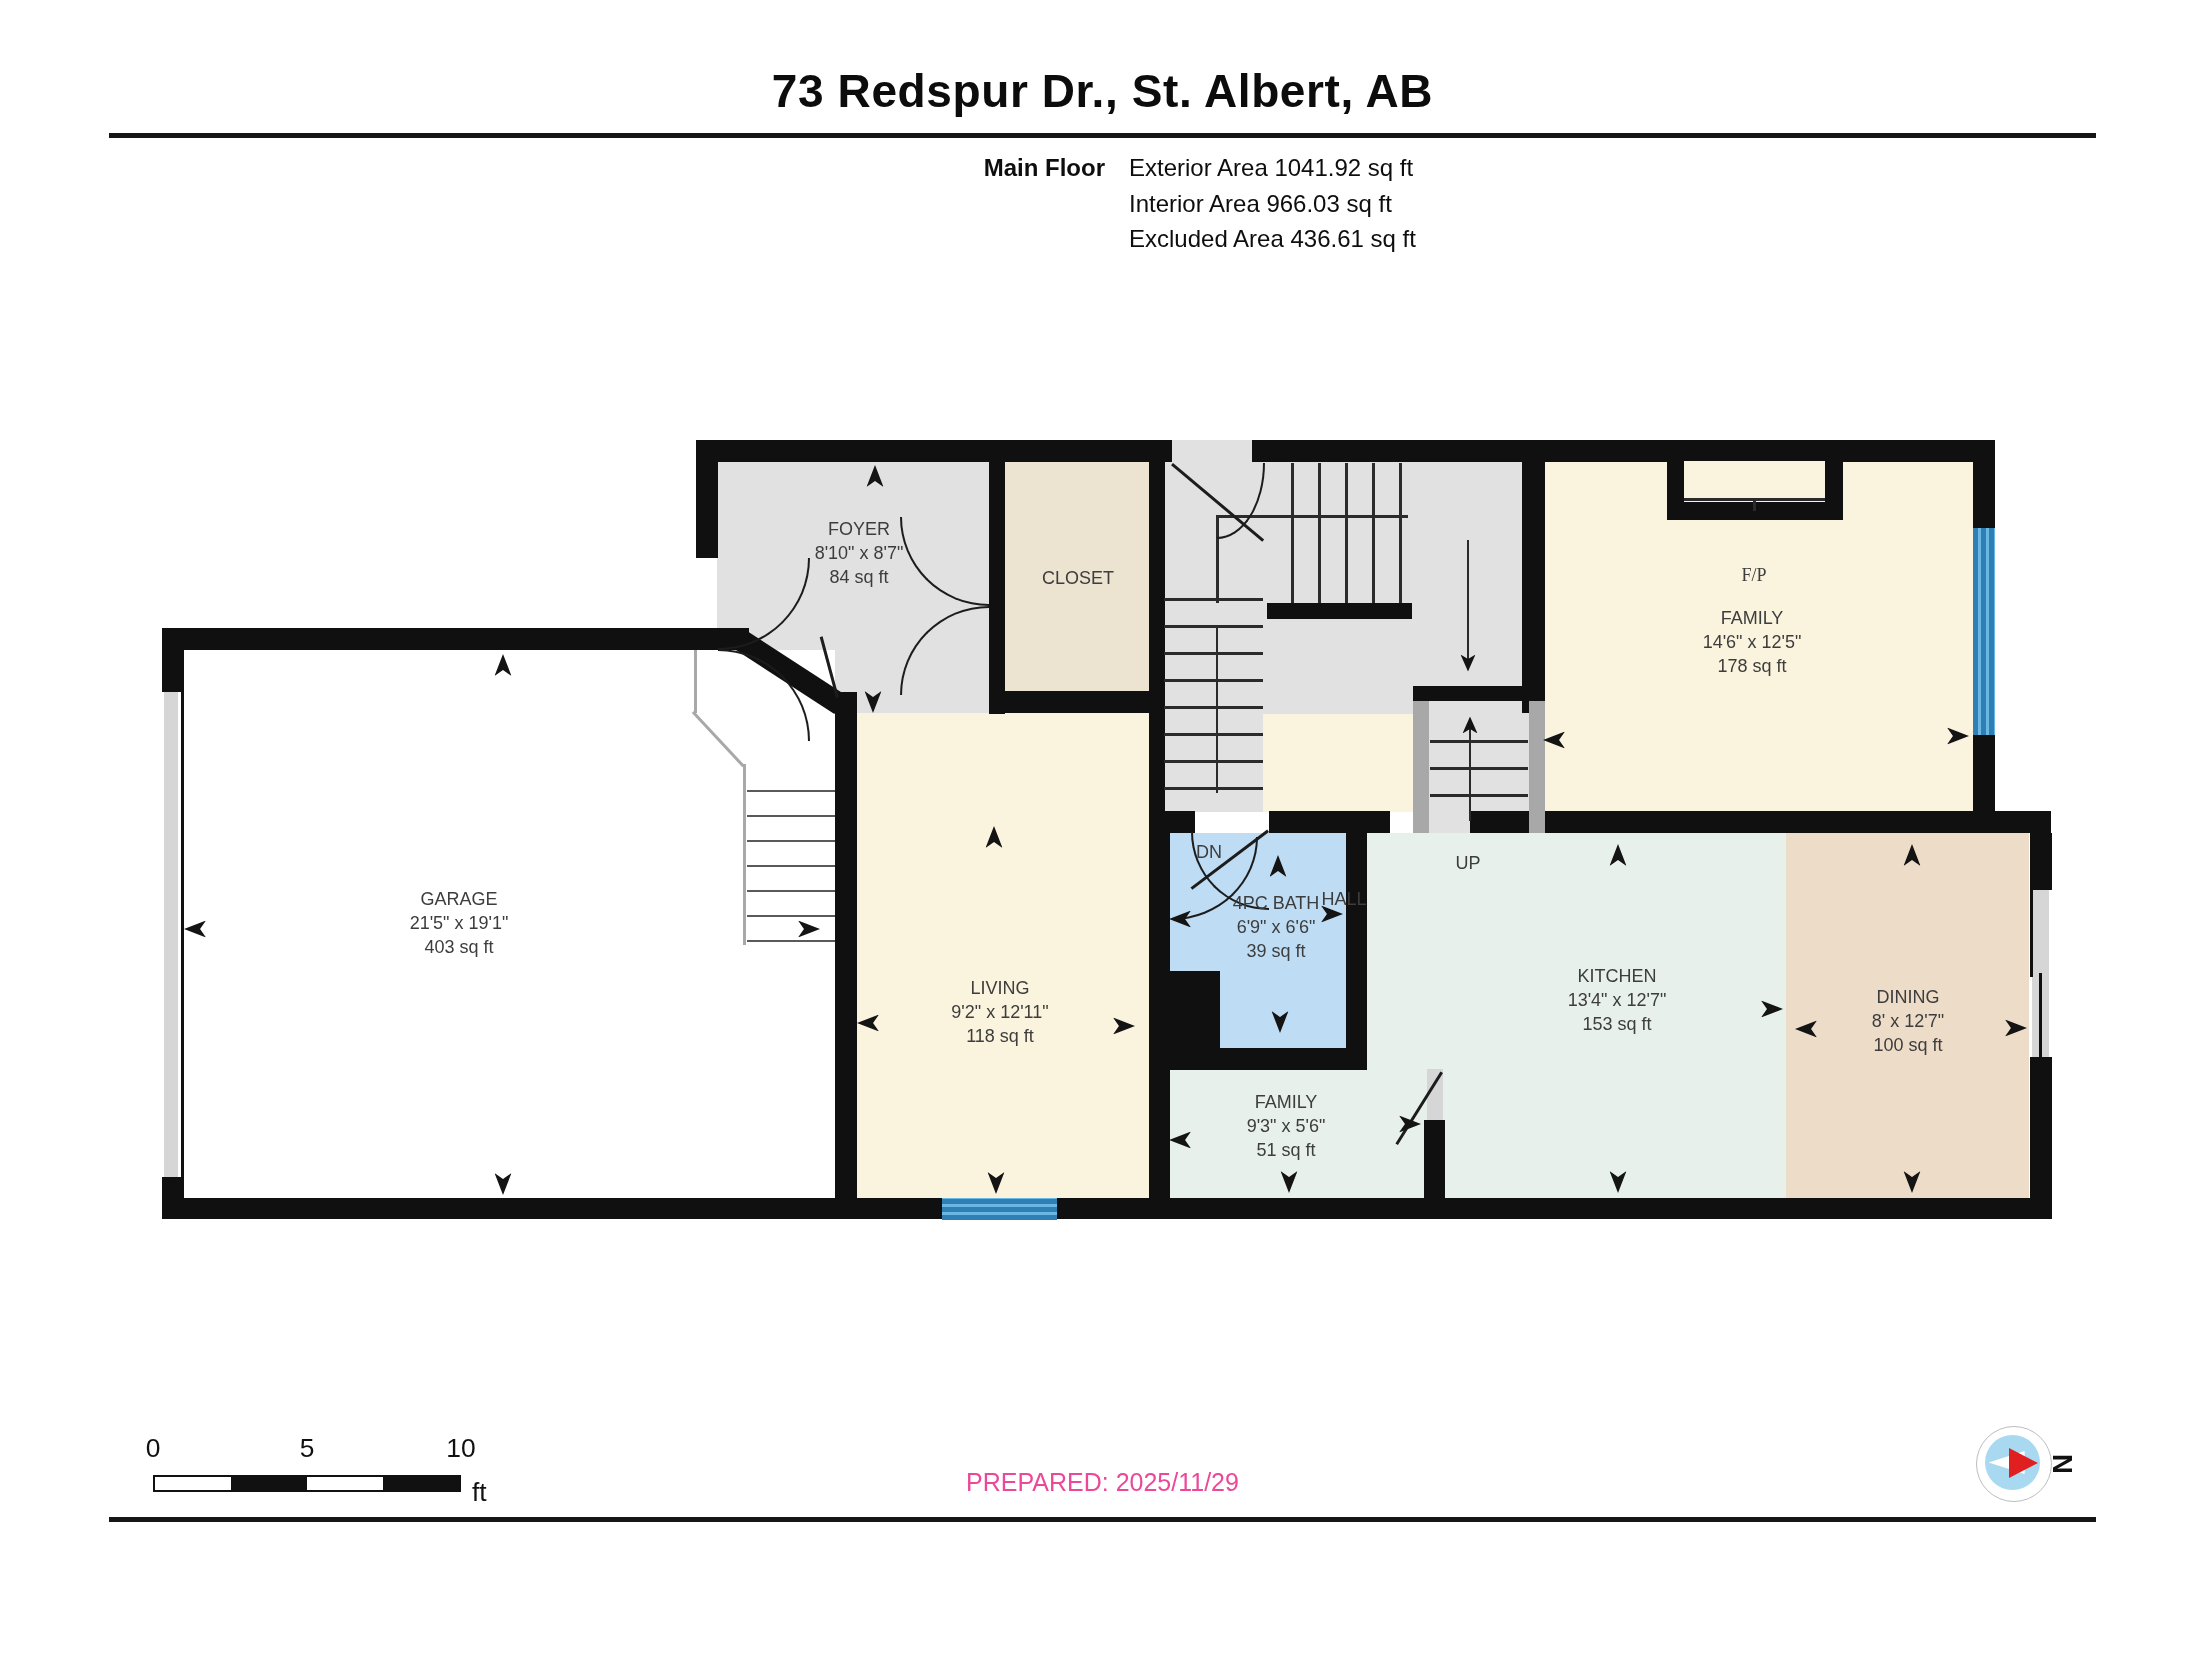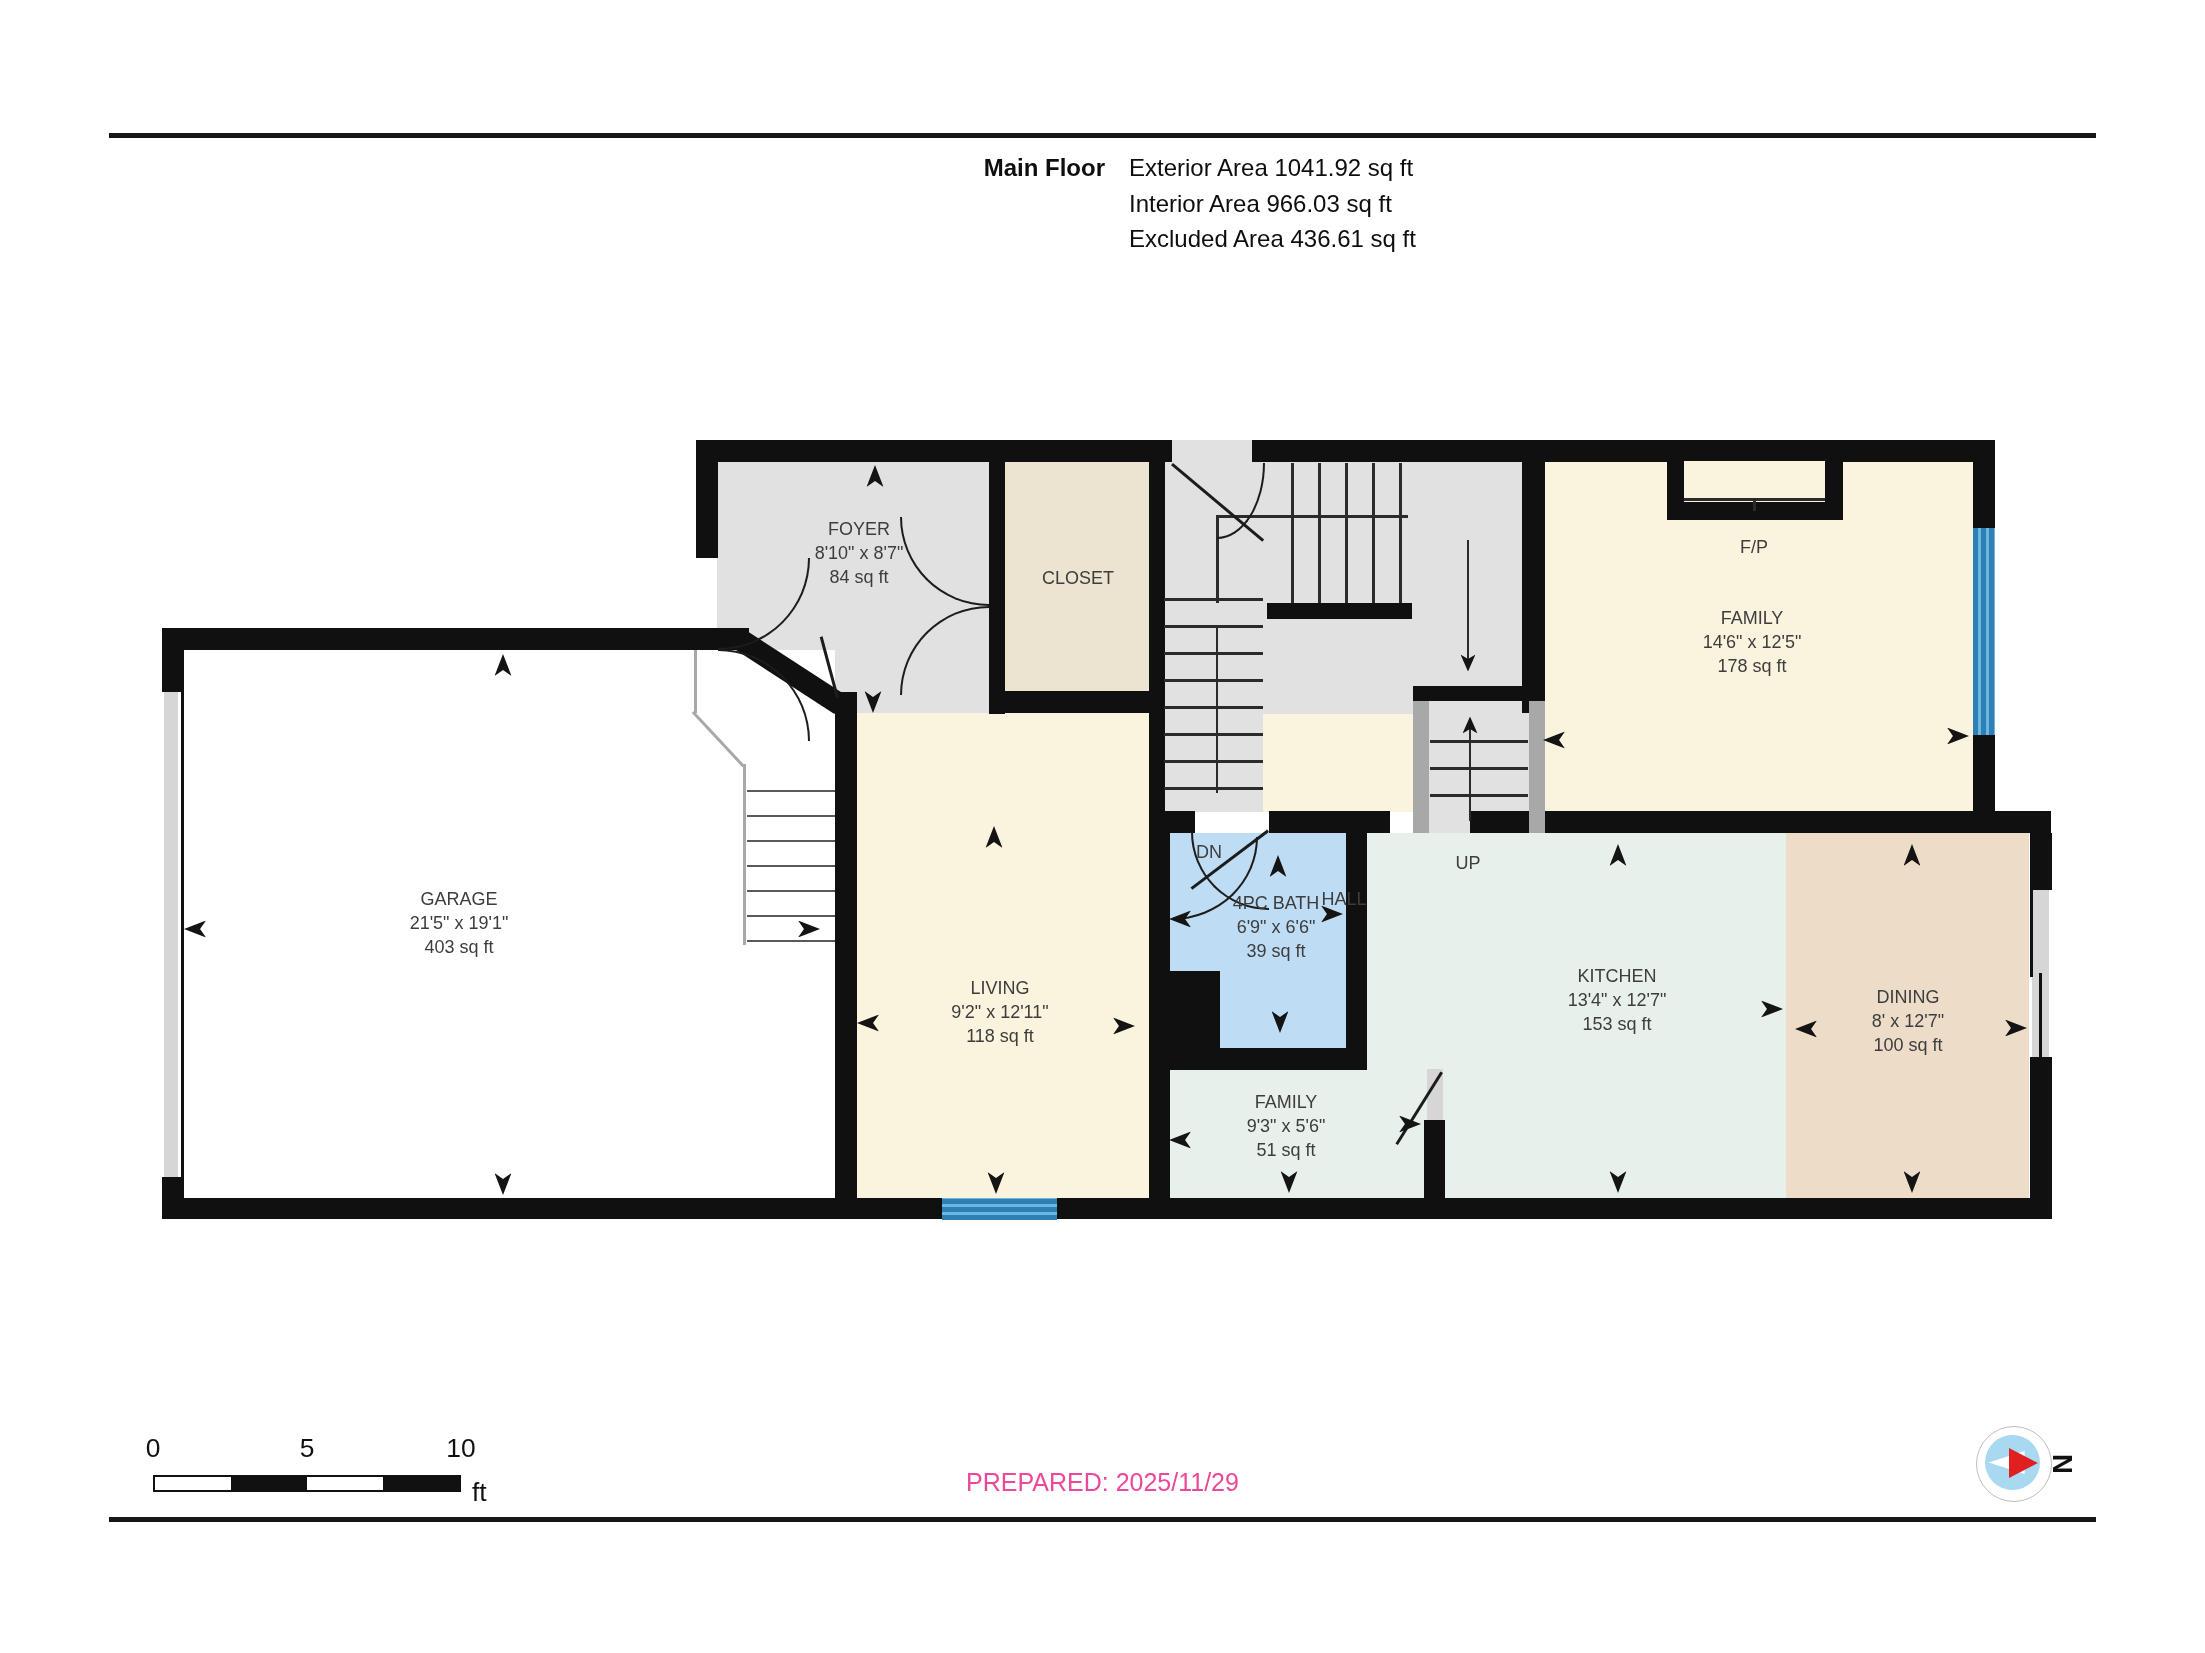--- a/index.html
+++ b/index.html
@@ -39,20 +39,21 @@
   .info{position:absolute;font-size:24px;color:#0e0e0e;}
   .foot{position:absolute;left:0;width:100%;text-align:center;font-size:25px;color:#ec4899;}
   .tick{position:absolute;transform:translateX(-50%);font-size:26.4px;color:#111;}
   .win{position:absolute;}
 </style>
 </head>
 <body>
 
 <div class="page">
 
+  <div class="title">73 Redspur Dr., St. Albert, AB</div>
   <div class="rule" style="top:133px;"></div>
   <div class="info" style="left:873px;top:154px;width:232px;text-align:right;font-weight:bold;">Main Floor</div>
   <div class="info" style="left:1129px;top:154px;">Exterior Area 1041.92 sq ft</div>
   <div class="info" style="left:1129px;top:190px;">Interior Area 966.03 sq ft</div>
   <div class="info" style="left:1129px;top:225px;">Excluded Area 436.61 sq ft</div>
 
   <div class="abs" style="left:0;top:0;width:2205px;height:1654px;">
 
     <div class="fill" style="left:856px;top:461px;width:1118px;height:351px;background:#faf3dd;"></div>
     <div class="fill" style="left:717px;top:461px;width:272px;height:253px;background:#e1e1e1;"></div>
@@ -209,21 +210,21 @@
       <span style="display:block">100 sq ft</span>
     </div>
     <div class="rl" style="left:1752px;top:606px;">
       <span style="display:block">FAMILY</span>
       <span style="display:block">14'6" x 12'5"</span>
       <span style="display:block">178 sq ft</span>
     </div>
     <div class="rl" style="left:1344px;top:887px;">HALL</div>
     <div class="rl" style="left:1468px;top:851px;">UP</div>
     <div class="rl" style="left:1209px;top:840px;">DN</div>
-    <div class="rl" style="left:1754px;top:535px;">F/P</div>
+    <div class="rl" style="left:1754px;top:563px;font-family:Liberation Serif, serif;">F/P</div>
   </div>
 
   <div class="abs" style="left:0;top:0;">
     <div class="tick" style="left:153px;top:1433px;">0</div>
     <div class="tick" style="left:307px;top:1433px;">5</div>
     <div class="tick" style="left:461px;top:1433px;">10</div>
     <div class="abs" style="left:153px;top:1475px;width:308px;height:17px;border:2.3px solid #111;box-sizing:border-box;display:flex;">
       <div style="flex:1;background:#fff;"></div>
       <div style="flex:1;background:#111;"></div>
       <div style="flex:1;background:#fff;"></div>

